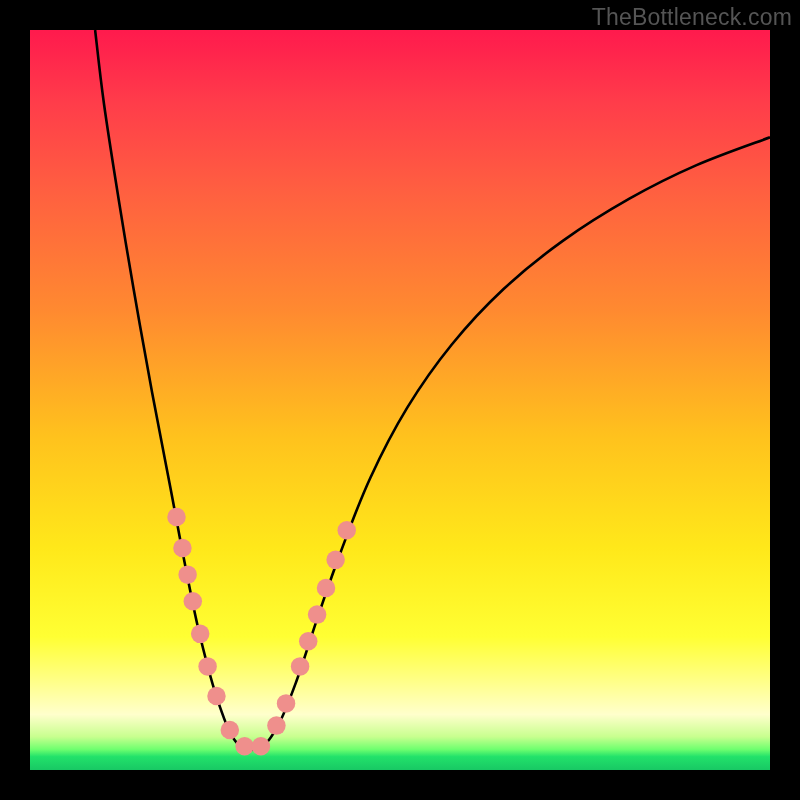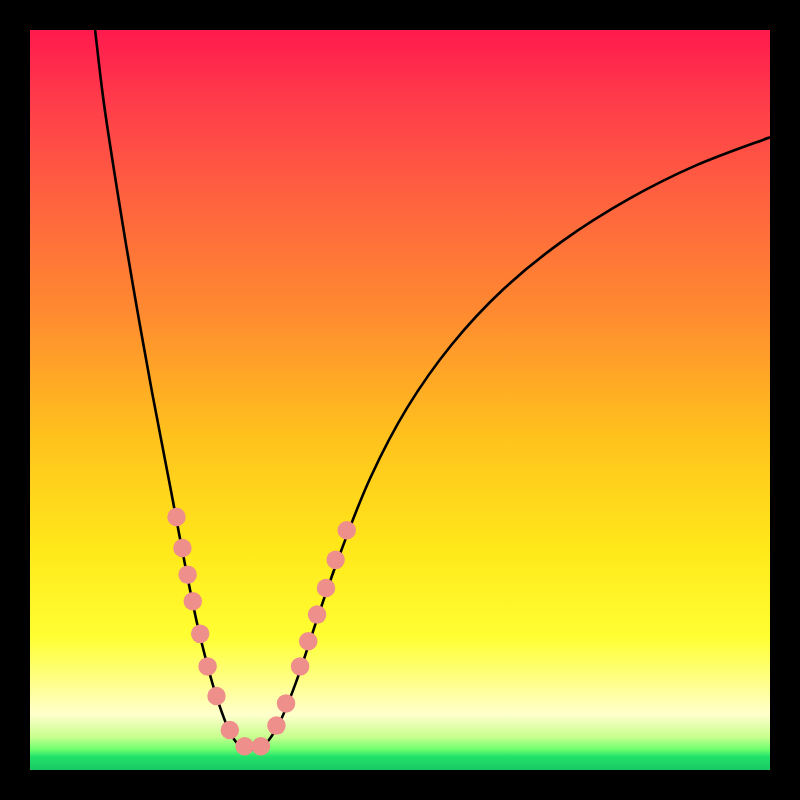--- a/index.html
+++ b/index.html
@@ -97,13 +97,14 @@
           <circle cx="270.10" cy="636.40" r="9.25" class="marker"></circle>
           <circle cx="278.24" cy="611.24" r="9.25" class="marker"></circle>
           <circle cx="287.12" cy="584.60" r="9.25" class="marker"></circle>
           <circle cx="296.00" cy="557.96" r="9.25" class="marker"></circle>
           <circle cx="305.62" cy="529.84" r="9.25" class="marker"></circle>
           <circle cx="316.72" cy="500.24" r="9.25" class="marker"></circle>
         </g>
     </svg>
   </div>
 
+  <div class="watermark">TheBottleneck.com</div>
 </div>
 
 </body></html>

